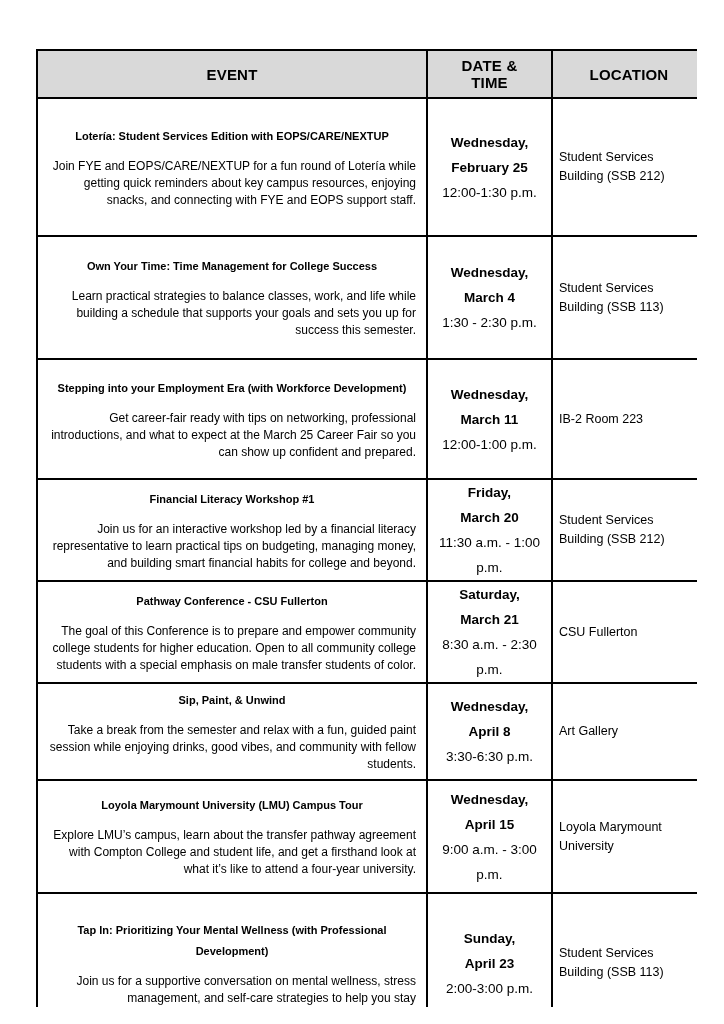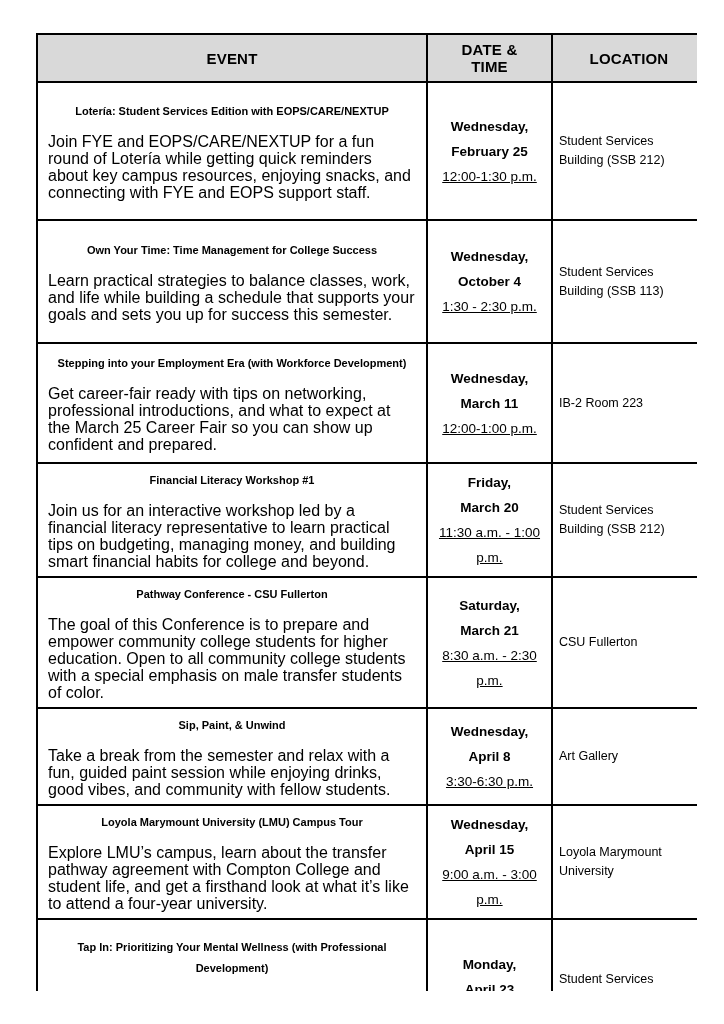--- a/index.html
+++ b/index.html
@@ -8,21 +8,21 @@
     width: 724px;
     height: 1024px;
     background: #ffffff;
     color: #000000;
     font-family: "Liberation Sans", sans-serif;
     overflow: hidden;
   }
   .table-clip {
     position: absolute;
     left: 36px;
-    top: 33px;
+    top: 49px;
     width: 661px;
     height: 958px;
     overflow: hidden;
   }
   table.events-table {
     border-collapse: collapse;
     table-layout: fixed;
     width: 657px;
   }
   .events-table th, .events-table td {
@@ -47,34 +47,34 @@
     padding: 6px 10px;
     text-align: center;
   }
   .event-title {
     font-weight: bold;
     font-size: 11px;
     line-height: 21px;
     text-align: center;
   }
   .event-desc {
-    font-size: 16px;
+    font-size: 12px;
     line-height: 17px;
-    text-align: left;
+    text-align: right;
     margin-top: 11px;
   }
   .date-cell {
     text-align: center;
     vertical-align: middle;
     font-size: 13.5px;
     line-height: 25px;
     padding: 0 2px;
   }
   .date-line { font-weight: bold; }
-  .time-line { font-weight: normal; text-decoration: underline; }
+  .time-line { font-weight: normal; }
   .loc-cell {
     vertical-align: middle;
     font-size: 12.5px;
     line-height: 19px;
     padding: 0 6px;
   }
   tr.r1 { height: 138px; }
   tr.r2 { height: 123px; }
   tr.r3 { height: 120px; }
   tr.r4 { height: 98px; }
@@ -111,21 +111,21 @@
             <div>Student Services Building (SSB 212)</div>
           </td>
         </tr>
         <tr class="r2">
           <td class="event-cell">
             <div class="event-title">Own Your Time: Time Management for College Success</div>
             <div class="event-desc">Learn practical strategies to balance classes, work, and life while building a schedule that supports your goals and sets you up for success this semester.</div>
           </td>
           <td class="date-cell">
             <div class="date-line">Wednesday,</div>
-            <div class="date-line">October 4</div>
+            <div class="date-line">March 4</div>
             <div class="time-line">1:30 - 2:30 p.m.</div>
           </td>
           <td class="loc-cell">
             <div>Student Services Building (SSB 113)</div>
           </td>
         </tr>
         <tr class="r3">
           <td class="event-cell">
             <div class="event-title">Stepping into your Employment Era (with Workforce Development)</div>
             <div class="event-desc">Get career-fair ready with tips on networking, professional introductions, and what to expect at the March 25 Career Fair so you can show up confident and prepared.</div>
@@ -194,21 +194,21 @@
           <td class="loc-cell">
             <div>Loyola Marymount University</div>
           </td>
         </tr>
         <tr class="r8">
           <td class="event-cell">
             <div class="event-title">Tap In: Prioritizing Your Mental Wellness (with Professional Development)</div>
             <div class="event-desc">Join us for a supportive conversation on mental wellness, stress management, and self-care strategies to help you stay</div>
           </td>
           <td class="date-cell">
-            <div class="date-line">Monday,</div>
+            <div class="date-line">Sunday,</div>
             <div class="date-line">April 23</div>
             <div class="time-line">2:00-3:00 p.m.</div>
           </td>
           <td class="loc-cell">
             <div>Student Services Building (SSB 113)</div>
           </td>
         </tr>
       </tbody>
     </table>
   </div>

